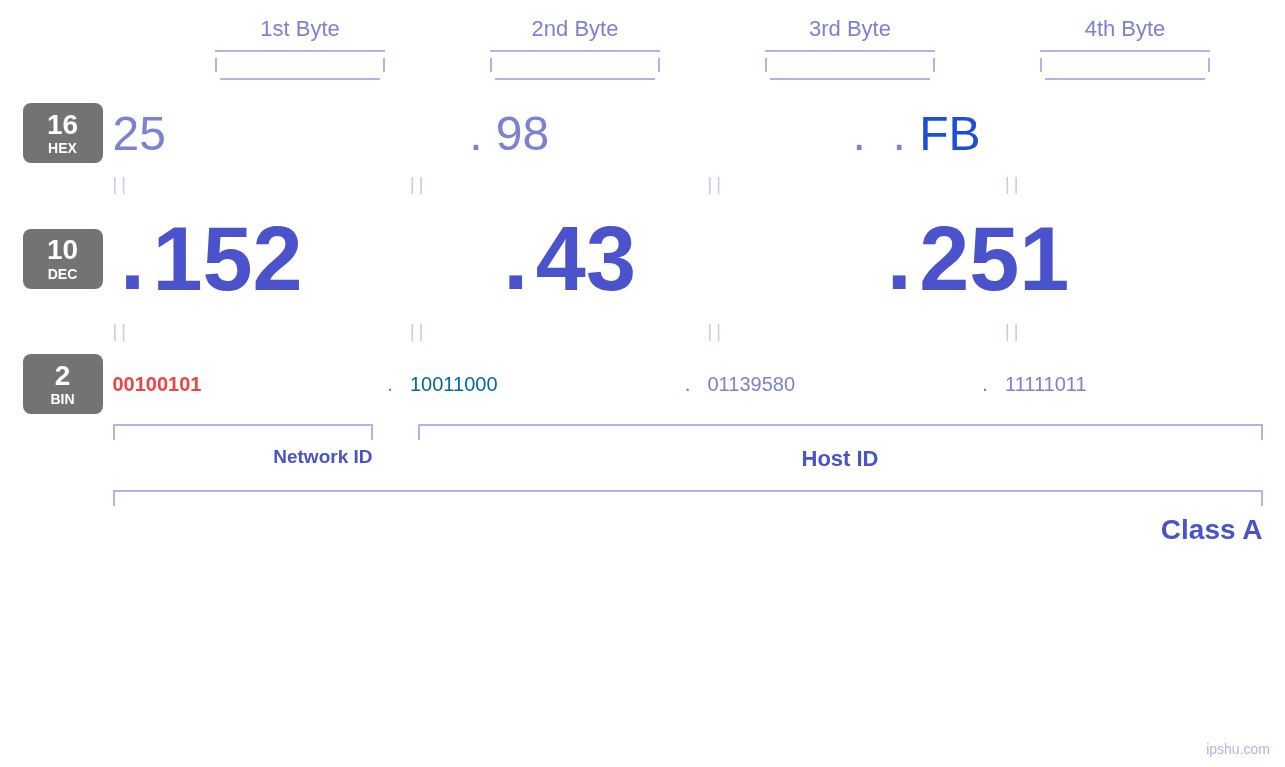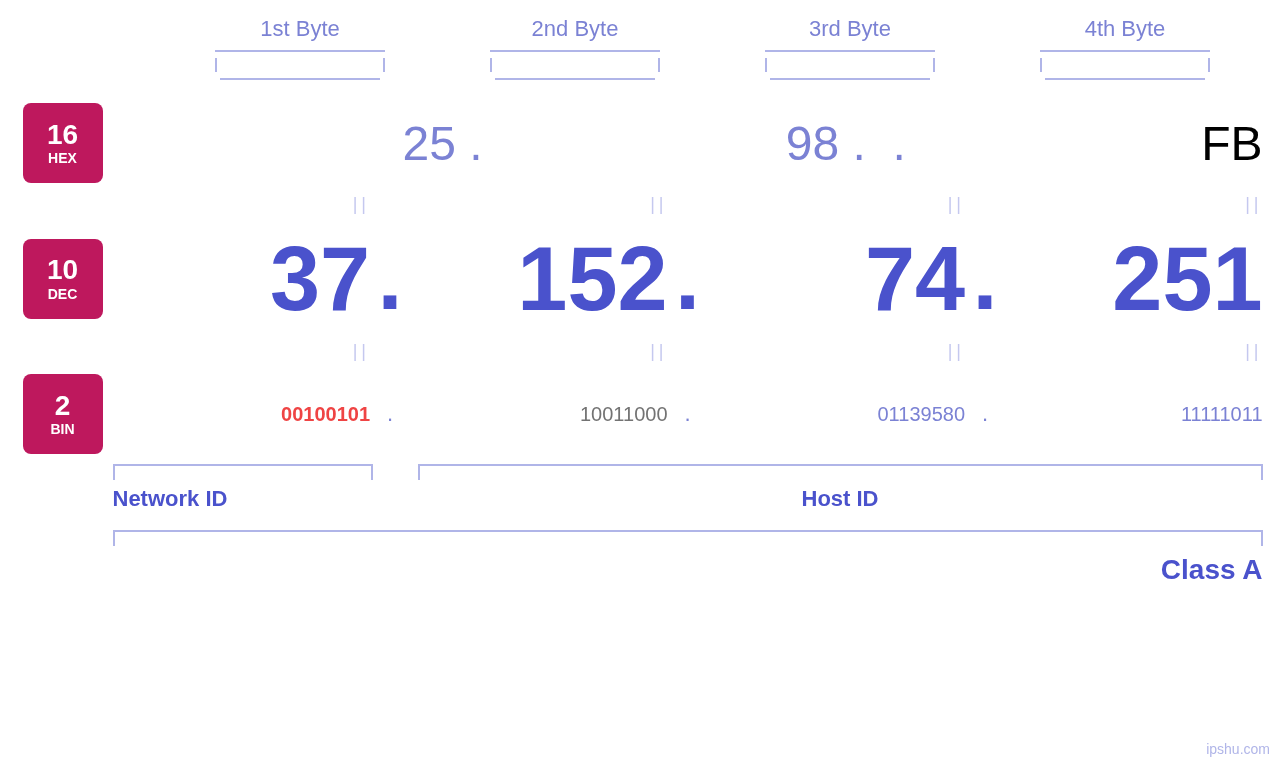--- a/index.html
+++ b/index.html
@@ -38,22 +38,22 @@
       display: block;
       width: 160px;
       height: 2px;
       background: #b0b5e8;
       margin: 6px auto 0;
     }
 
     
     .base-badge {
       width: 80px;
-      height: 80px;
-      background: #be185d;
+      height: 60px;
+      background: #737373;
       border-radius: 8px;
       display: flex;
       flex-direction: column;
       align-items: center;
       justify-content: center;
       color: white;
       flex-shrink: 0;
       margin-right: 10px;
     }
 
@@ -93,21 +93,21 @@
     }
 
     .values-area {
       flex: 1;
       display: flex;
       align-items: center;
     }
 
     .v-cell {
       flex: 1;
-      text-align: right;
+      text-align: left;
     }
 
     .dot-cell {
       width: 40px;
       text-align: center;
       flex-shrink: 0;
     }
   </style>
 </head>
 <body>
@@ -155,21 +155,21 @@
         <span class="base-number">16</span>
         <span class="base-label">HEX</span>
       </div>
     </div>
     <div class="values-area">
       <div class="v-cell" style="color:#7b82d4; font-size:48px;">25</div>
       <div class="dot-cell" style="color:#7b82d4; font-size:48px;">.</div>
       <div class="v-cell" style="color:#7b82d4; font-size:48px;">98</div>
       <div class="dot-cell" style="color:#7b82d4; font-size:48px;">.</div>
       <div class="dot-cell" style="color:#7b82d4; font-size:48px;">.</div>
-      <div class="v-cell" style="color:#000000; font-size:48px;">FB</div>
+      <div class="v-cell" style="color:#1d4ed8; font-size:48px;">FB</div>
     </div>
   </div>
 
   <div class="full-row" style="height:35px; margin-top:4px;">
     <div class="badge-area"></div>
     <div class="values-area">
       <div class="v-cell" style="color:#c5c8ef; font-size:18px; letter-spacing:4px;">||</div>
       <div class="dot-cell"></div>
       <div class="v-cell" style="color:#c5c8ef; font-size:18px; letter-spacing:4px;">||</div>
       <div class="dot-cell"></div>
@@ -180,25 +180,24 @@
   </div>
 
   <div class="full-row" style="margin-top:5px;">
     <div class="badge-area">
       <div class="base-badge">
         <span class="base-number">10</span>
         <span class="base-label">DEC</span>
       </div>
     </div>
     <div class="values-area">
-      <div class="v-cell" style="color:#4a52cc; font-size:90px; font-weight:bold; line-height:1;">37</div>
       <div class="dot-cell" style="color:#4a52cc; font-size:90px; font-weight:bold;">.</div>
       <div class="v-cell" style="color:#4a52cc; font-size:90px; font-weight:bold; line-height:1;">152</div>
       <div class="dot-cell" style="color:#4a52cc; font-size:90px; font-weight:bold;">.</div>
-      <div class="v-cell" style="color:#4a52cc; font-size:90px; font-weight:bold; line-height:1;">74</div>
+      <div class="v-cell" style="color:#4a52cc; font-size:90px; font-weight:bold; line-height:1;">43</div>
       <div class="dot-cell" style="color:#4a52cc; font-size:90px; font-weight:bold;">.</div>
       <div class="v-cell" style="color:#4a52cc; font-size:90px; font-weight:bold; line-height:1;">251</div>
     </div>
   </div>
 
   <div class="full-row" style="height:35px; margin-top:4px;">
     <div class="badge-area"></div>
     <div class="values-area">
       <div class="v-cell" style="color:#c5c8ef; font-size:18px; letter-spacing:4px;">||</div>
       <div class="dot-cell"></div>
@@ -213,37 +212,37 @@
   <div class="full-row" style="margin-top:5px;">
     <div class="badge-area">
       <div class="base-badge">
         <span class="base-number">2</span>
         <span class="base-label">BIN</span>
       </div>
     </div>
     <div class="values-area">
       <div class="v-cell" style="color:#ef4444; font-size:20px;font-weight:bold;">00100101</div>
       <div class="dot-cell" style="color:#7b82d4; font-size:22px;">.</div>
-      <div class="v-cell" style="color:#737373; font-size:20px;">10011000</div>
+      <div class="v-cell" style="color:#0369a1; font-size:20px;">10011000</div>
       <div class="dot-cell" style="color:#7b82d4; font-size:22px;">.</div>
       <div class="v-cell" style="color:#7b82d4; font-size:20px;">01139580</div>
       <div class="dot-cell" style="color:#7b82d4; font-size:22px;">.</div>
       <div class="v-cell" style="color:#7b82d4; font-size:20px;">11111011</div>
     </div>
   </div>
 
   <div style="display:flex; width:1150px; margin-left:90px; margin-top:10px; align-items:flex-start;">
 
     <div style="width:260px; flex-shrink:0;">
       <div style="position:relative; height:16px;">
         <div style="width:100%; height:2px; background:#b0b5e8; position:absolute; top:0;"></div>
         <div style="width:2px; height:16px; background:#b0b5e8; position:absolute; left:0; top:0;"></div>
         <div style="width:2px; height:16px; background:#b0b5e8; position:absolute; right:0; top:0;"></div>
       </div>
-      <div style="text-align:left; color:#4a52cc; font-size:22px; font-weight:bold; margin-top:6px;">Network ID</div>
+      <div style="text-align:right; color:#4a52cc; font-size:19px; font-weight:bold; margin-top:6px;">Network ID</div>
     </div>
 
     <div style="width:45px; flex-shrink:0;"></div>
 
     <div style="flex:1;">
       <div style="position:relative; height:16px;">
         <div style="width:100%; height:2px; background:#b0b5e8; position:absolute; top:0;"></div>
         <div style="width:2px; height:16px; background:#b0b5e8; position:absolute; left:0; top:0;"></div>
         <div style="width:2px; height:16px; background:#b0b5e8; position:absolute; right:0; top:0;"></div>
       </div>

